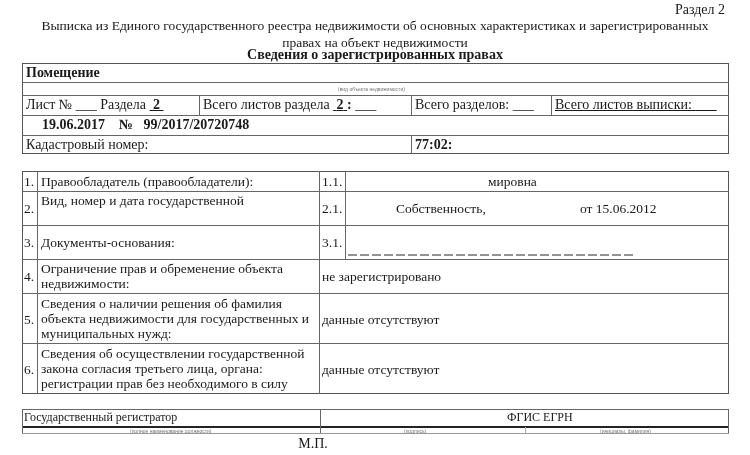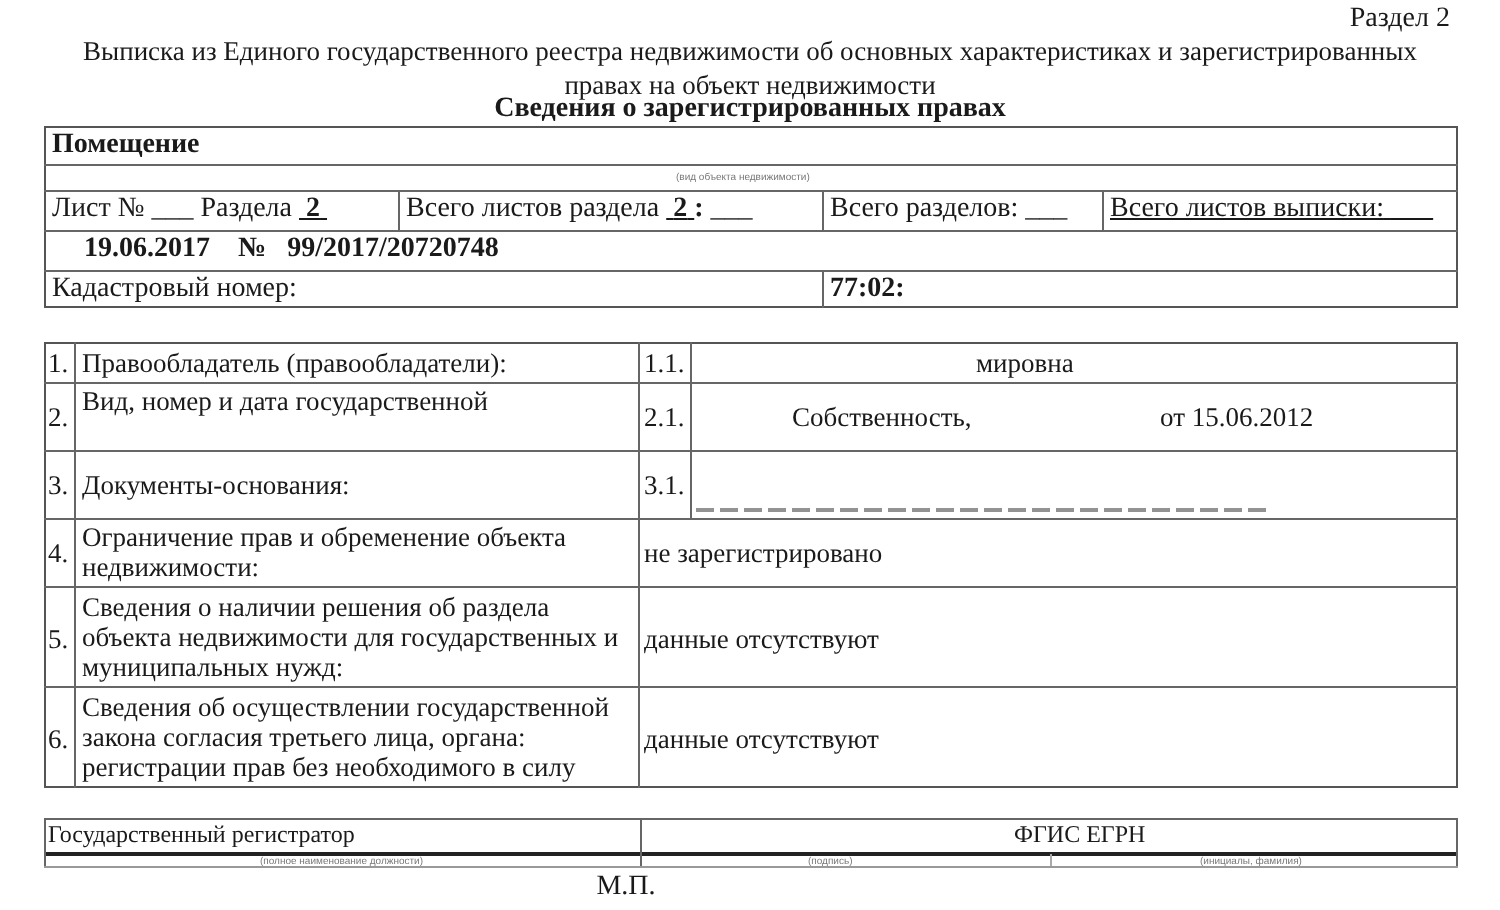--- a/index.html
+++ b/index.html
@@ -116,21 +116,21 @@
 
 <div class="rows-text" style="left:24px; top:269px;">4.</div>
 <div class="rows-text" style="left:41px; top:261px;">
   <div>Ограничение прав и обременение объекта</div>
   <div>недвижимости:</div>
 </div>
 <div class="rows-text" style="left:322px; top:269px;">не зарегистрировано</div>
 
 <div class="rows-text" style="left:24px; top:312px;">5.</div>
 <div class="rows-text" style="left:41px; top:296px;">
-  <div>Сведения о наличии решения об раздела</div>
+  <div>Сведения о наличии решения об фамилия</div>
   <div>объекта недвижимости для государственных и</div>
   <div>муниципальных нужд:</div>
 </div>
 <div class="rows-text" style="left:322px; top:312px;">данные отсутствуют</div>
 
 <div class="rows-text" style="left:24px; top:362px;">6.</div>
 <div class="rows-text" style="left:41px; top:346px;">
   <div>Сведения об осуществлении государственной</div>
   <div>закона согласия третьего лица, органа:</div>
   <div>регистрации прав без необходимого в силу</div>

